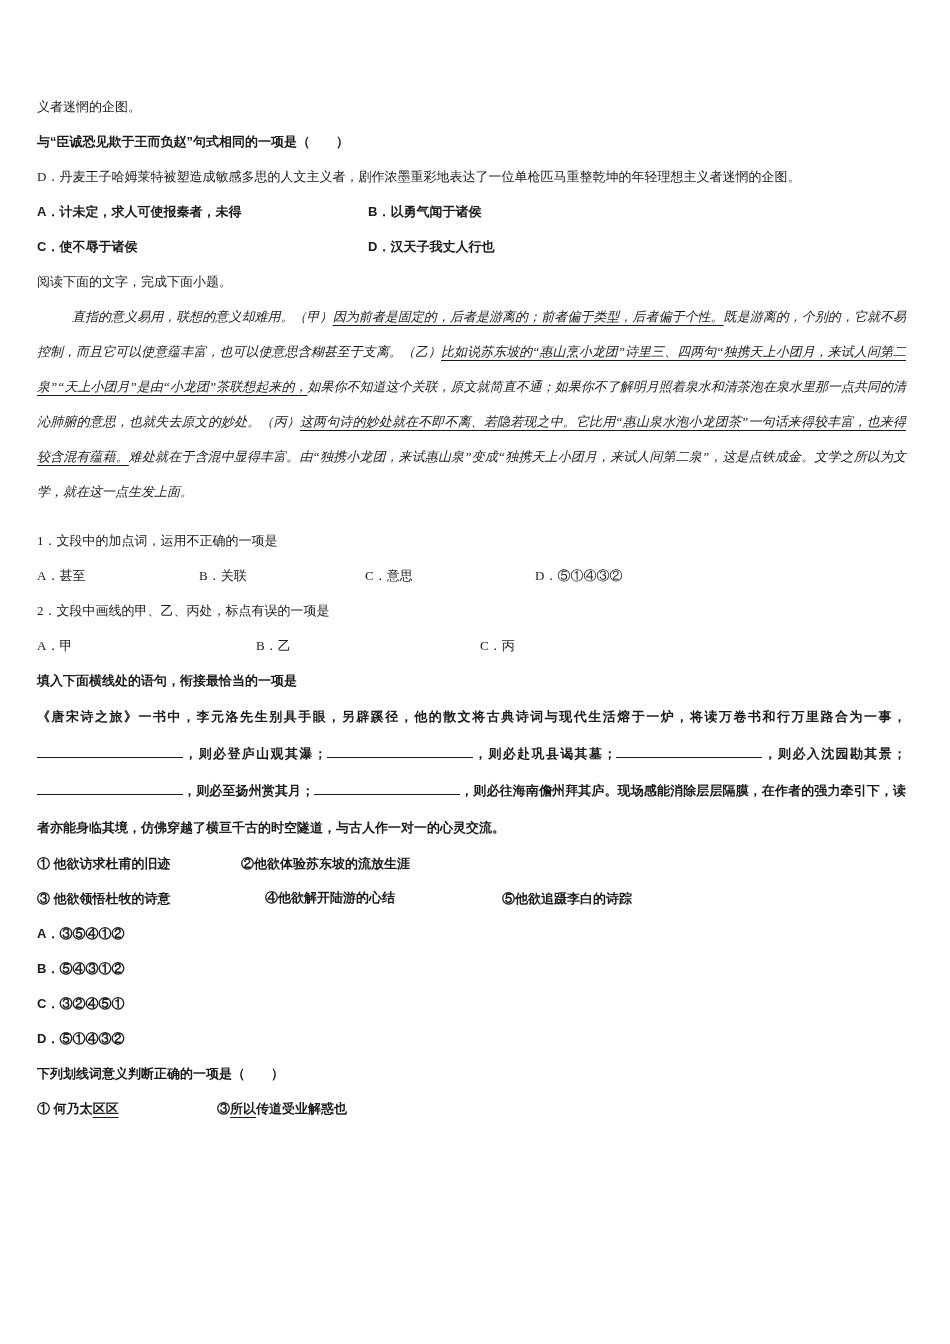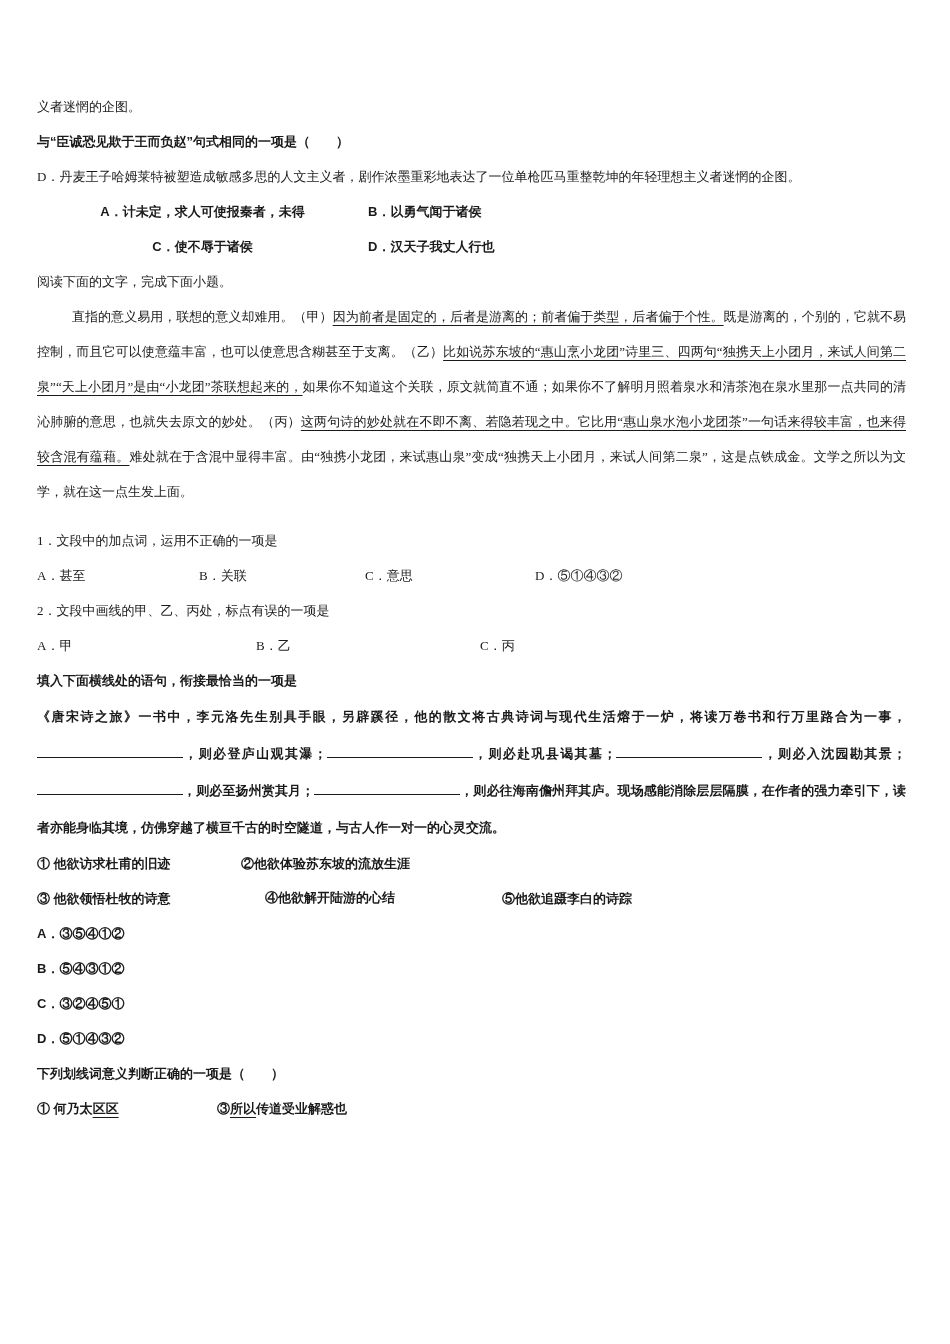--- a/index.html
+++ b/index.html
@@ -18,34 +18,34 @@
     padding: 89px 44px 0 37px;
     font-size: 13px;
     line-height: 35px;
     color: #1a1a1a;
     text-align: justify;
   }
   .block { margin: 0; }
   .serif   { font-family: "Liberation Serif", serif; font-weight: 400; }
   .passage { font-family: "Liberation Serif", serif; font-weight: 400; }
   .bold    { font-family: "Liberation Sans", sans-serif; font-weight: 700; }
-  .indent  { text-indent: 35px; }
+  .indent  { text-indent: 35px; font-style: italic; }
   .gap-top { margin-top: 14px; }
   .loose   { line-height: 37px; }
   .u { text-decoration: underline; text-underline-offset: 4px; }
   .blank {
     display: inline-block;
     width: 146px;
     height: 1em;
     border-bottom: 1px solid #1a1a1a;
     vertical-align: baseline;
   }
   .cols { text-align: left; }
   .cols .cell { display: inline-block; white-space: nowrap; vertical-align: top; }
-  .cols-2  .cell:nth-child(1) { width: 331px; text-align: center; }
+  .cols-2  .cell:nth-child(1) { width: 331px; }
   .cols-4  .cell:nth-child(1) { width: 162px; }
   .cols-4  .cell:nth-child(2) { width: 166px; }
   .cols-4  .cell:nth-child(3) { width: 170px; }
   .cols-3  .cell:nth-child(1) { width: 219px; }
   .cols-3  .cell:nth-child(2) { width: 224px; }
   .cols-2b .cell:nth-child(1) { width: 204px; }
   .cols-3b .cell:nth-child(1) { width: 228px; }
   .cols-3b .cell:nth-child(2) { width: 237px; font-family: Liberation Mono, monospace; }
   .cols-2c .cell:nth-child(1) { width: 180px; }
 </style>

